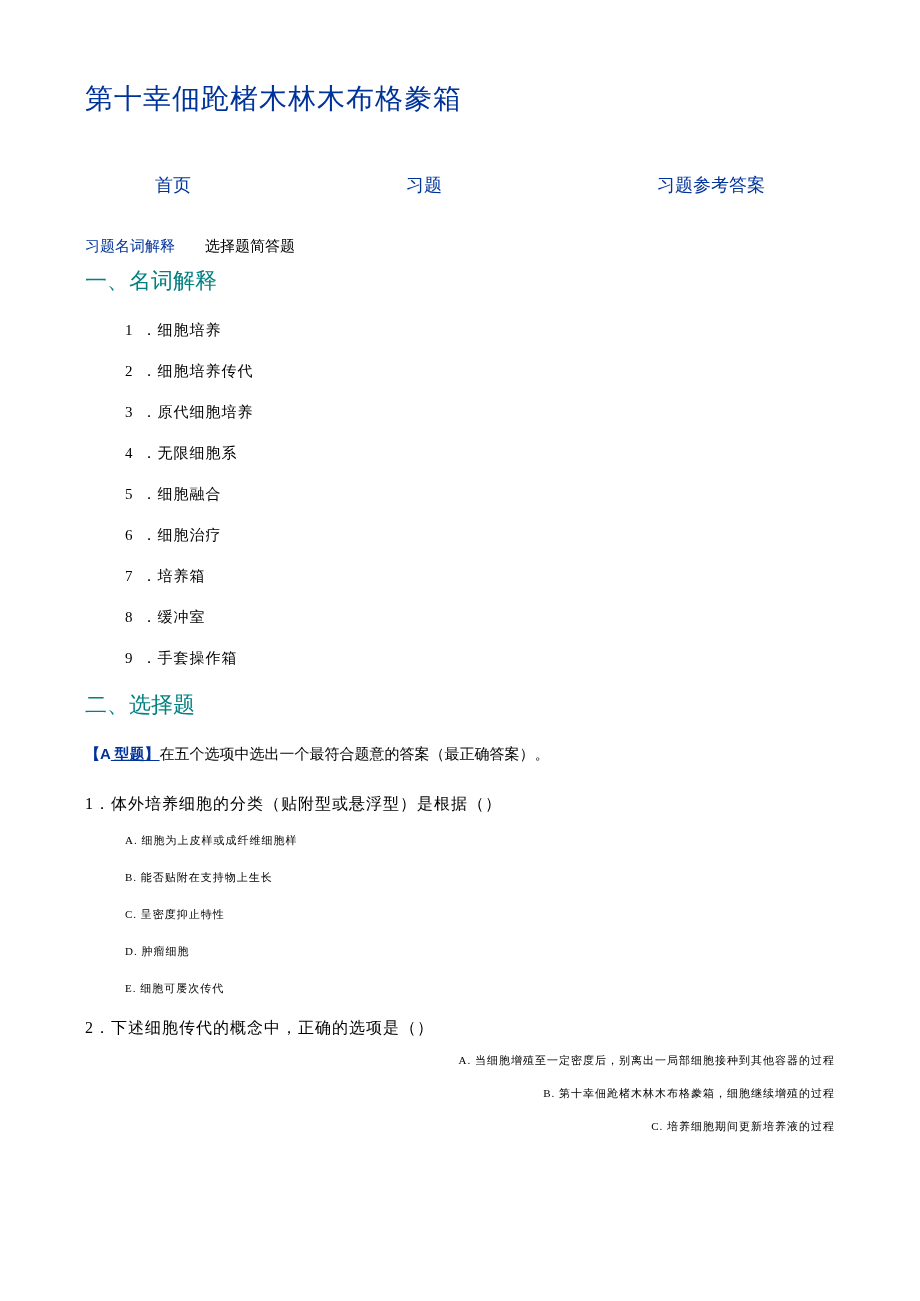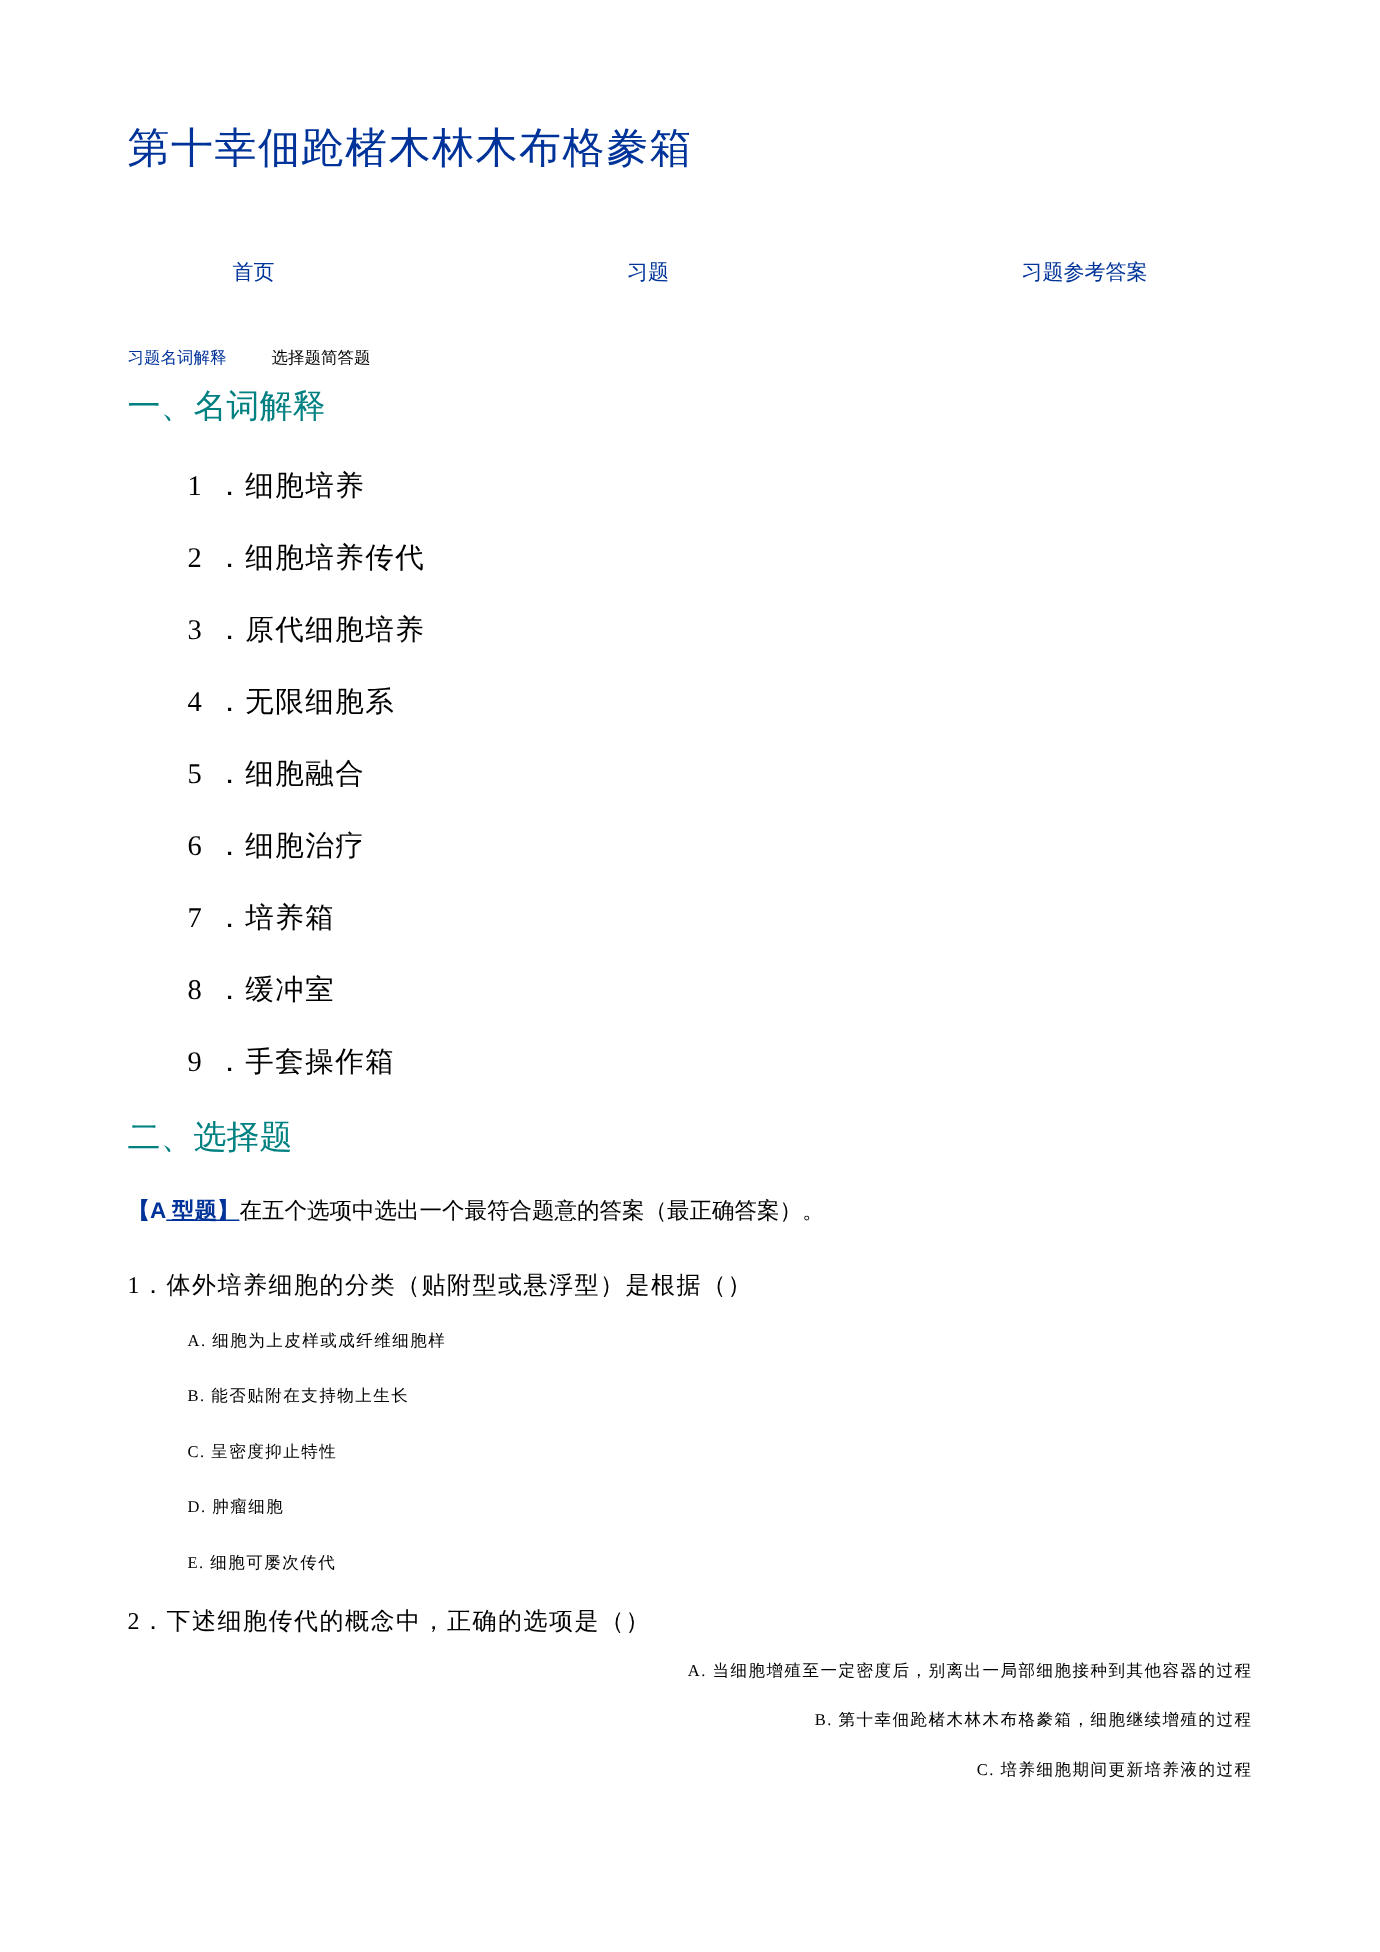--- a/index.html
+++ b/index.html
@@ -20,46 +20,46 @@
     }
     .top-nav {
       display: flex;
       justify-content: space-between;
       padding: 0 70px 0 70px;
       margin-bottom: 40px;
     }
     .top-nav-item {
       font-family: "SimHei", "黑体", sans-serif;
       color: #003399;
-      font-size: 14px;
+      font-size: 18px;
     }
     .sub-nav {
       display: flex;
       gap: 30px;
-      font-size: 11px;
+      font-size: 15px;
     }
     .sub-nav-label {
       color: #003399;
     }
     .sub-nav-rest {
       color: #000000;
     }
     .section-header {
       font-family: "KaiTi", "楷体", serif;
       color: #008080;
       font-size: 22px;
       margin-bottom: 25px;
       margin-top: 10px;
     }
     .term-list {
       padding-left: 40px;
       margin-bottom: 20px;
     }
     .term-item {
-      font-size: 19px;
+      font-size: 15px;
       margin-bottom: 22px;
       letter-spacing: 1px;
     }
     .term-item .num {
       margin-right: 8px;
     }
     .a-type-line {
       font-size: 15px;
       margin-bottom: 30px;
       margin-top: 15px;

